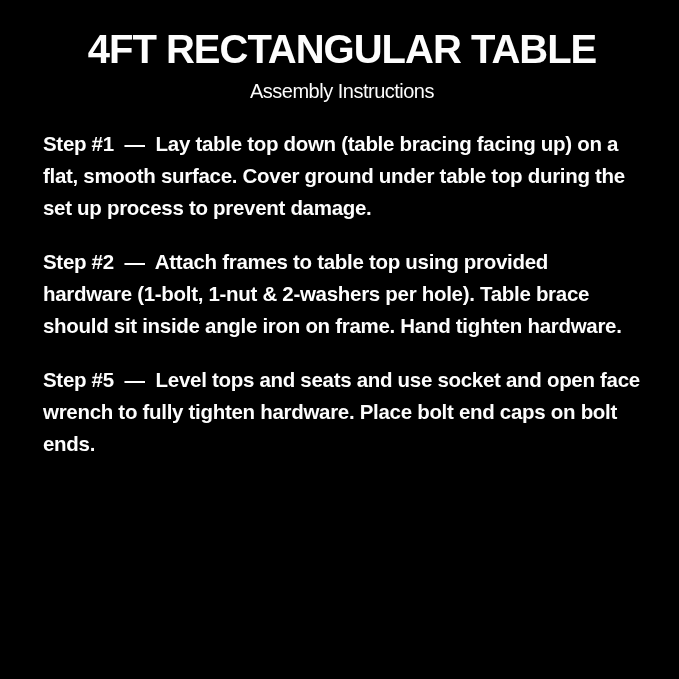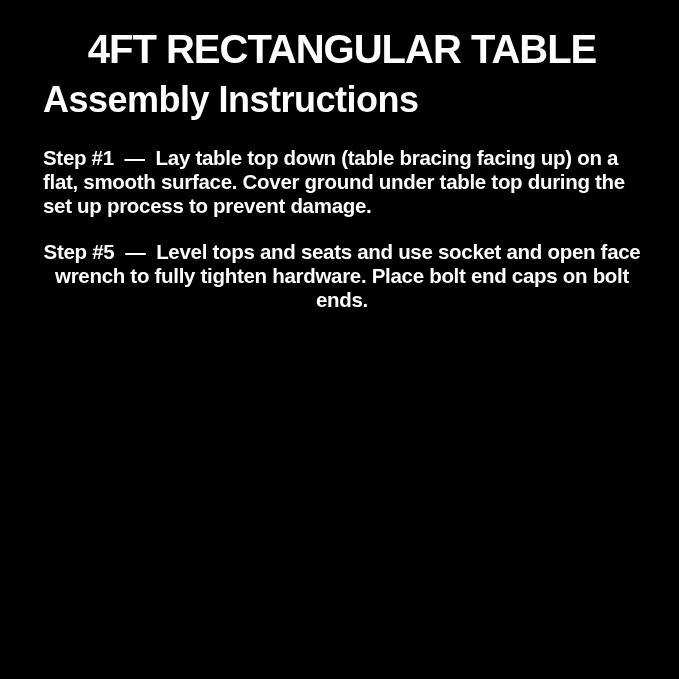--- a/index.html
+++ b/index.html
@@ -24,48 +24,48 @@
     margin: 0;
     text-align: center;
     font-size: 40px;
     line-height: 1.05;
     font-weight: 700;
     letter-spacing: -1px;
     color: #fdfdfd;
   }
   .subtitle {
     margin: 10px 0 0 0;
-    text-align: left;
-    font-size: 36px;
+    text-align: center;
+    font-size: 20px;
     line-height: 1.1;
-    font-weight: 700;
+    font-weight: 400;
     letter-spacing: -0.5px;
     color: #fdfdfd;
   }
   .steps {
     margin-top: 26px;
   }
   .step {
     margin: 0 0 22px 0;
     font-size: 20.5px;
-    line-height: 24px;
+    line-height: 32px;
     font-weight: 700;
     letter-spacing: -0.3px;
     white-space: pre-wrap;
     color: #fdfdfd;
   }
   .step:last-child {
     margin-bottom: 0;
-    text-align: center;
   }
 </style>
 </head>
 <body>
 
 <div class="sheet">
   <h1 class="title">4FT RECTANGULAR TABLE</h1>
   <h2 class="subtitle">Assembly Instructions</h2>
 
   <div class="steps">
     <p class="step">Step #1  —  Lay table top down (table bracing facing up) on a flat, smooth surface. Cover ground under table top during the set up process to prevent damage.</p>
+    <p class="step">Step #2  —  Attach frames to table top using provided hardware (1-bolt, 1-nut &amp; 2-washers per hole). Table brace should sit inside angle iron on frame. Hand tighten hardware.</p>
     <p class="step">Step #5  —  Level tops and seats and use socket and open face wrench to fully tighten hardware. Place bolt end caps on bolt ends.</p>
   </div>
 </div>
 
 </body></html>

